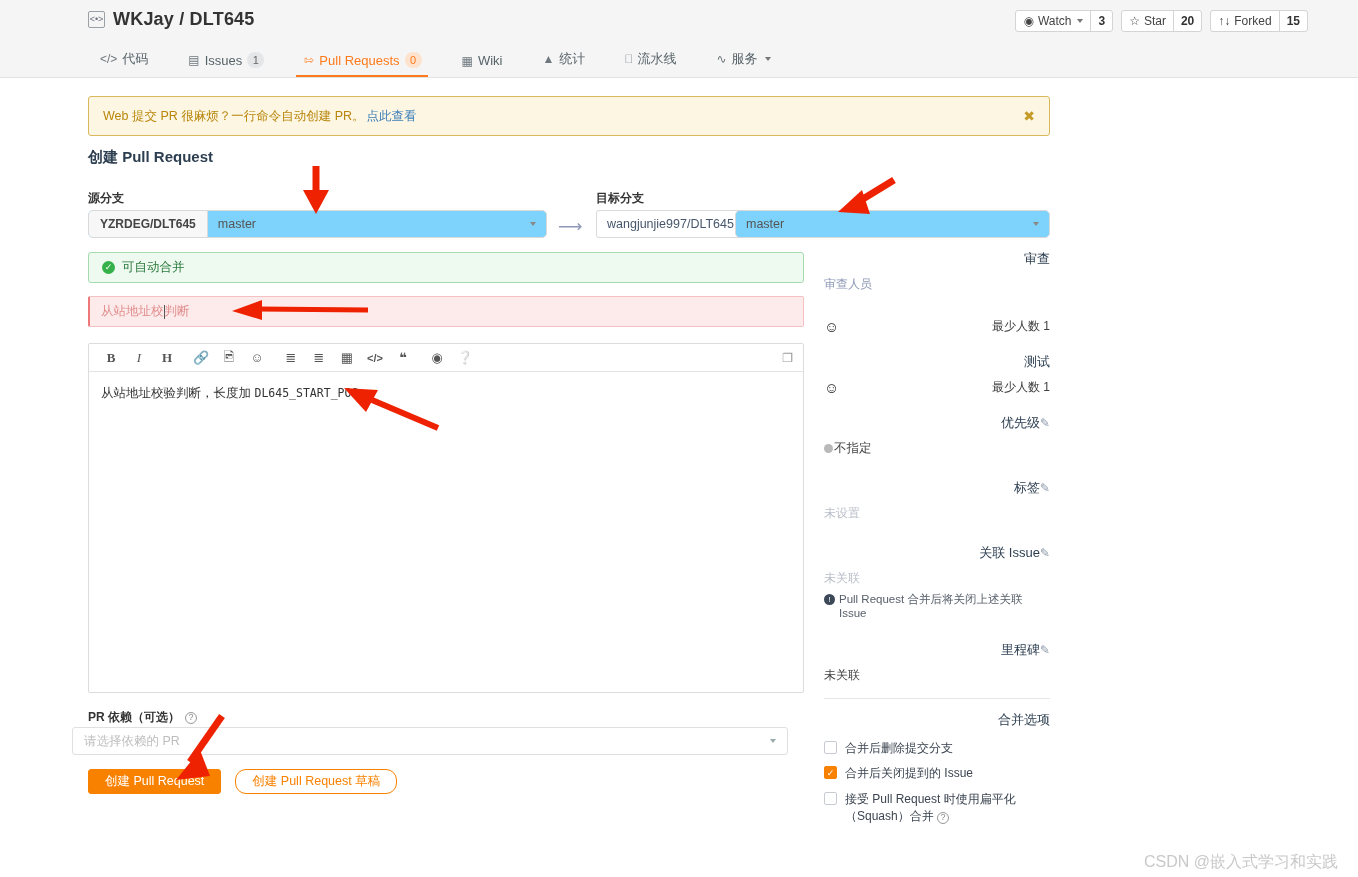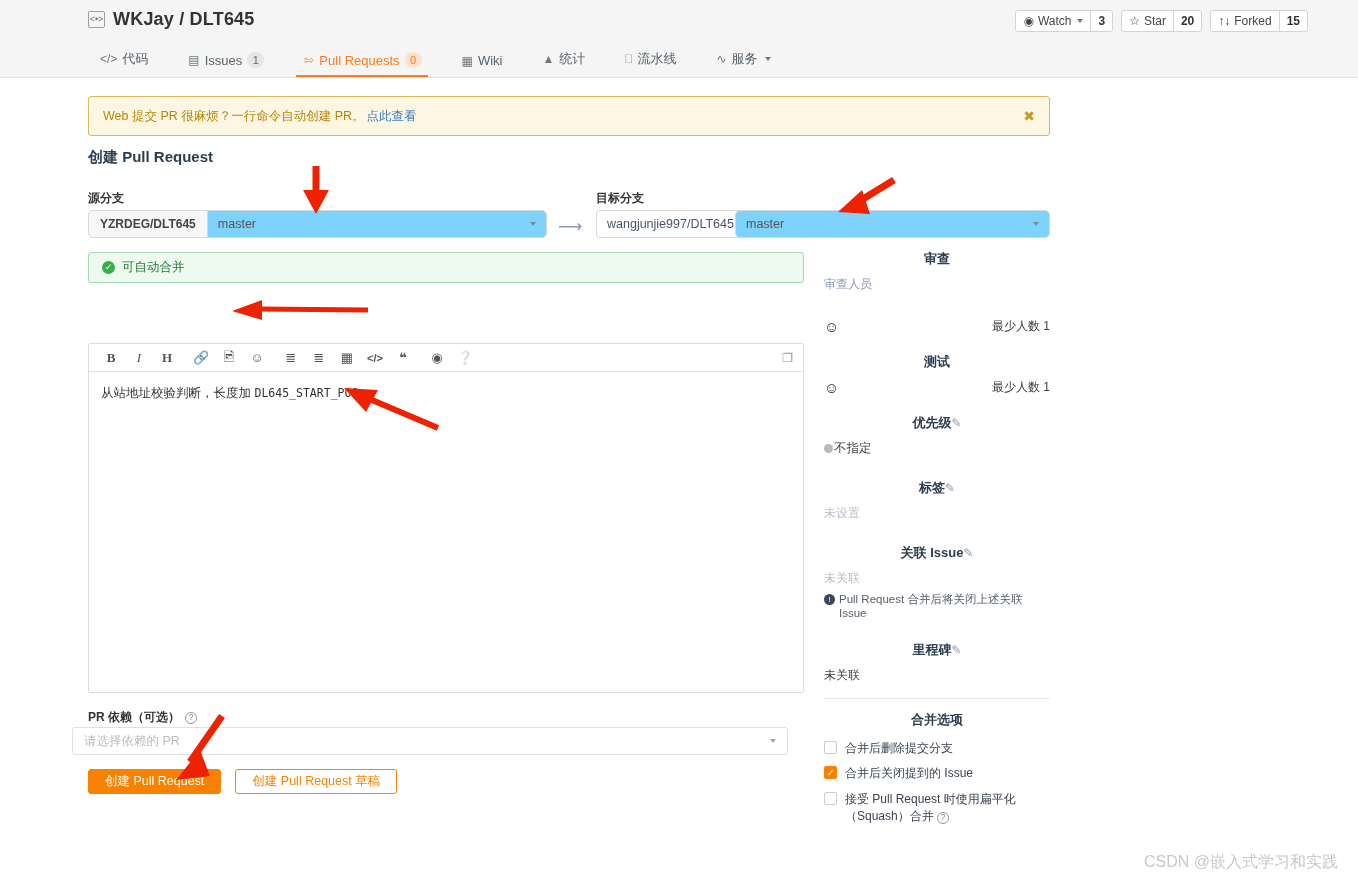--- a/index.html
+++ b/index.html
@@ -265,35 +265,35 @@
   .actions { position: absolute; left: 88px; top: 769px; display: flex; gap: 14px; }
   .btn-primary {
     background: #f98100; color: #fff;
     border: 1px solid #f98100; border-radius: 3px;
     padding: 0 16px; height: 25px;
     display: flex; align-items: center;
     font-size: 12.5px;
   }
   .btn-outline {
     background: #fff; color: #f98100;
-    border: 1px solid #f98100; border-radius: 3px;
+    border: 1px solid #f98100; border-radius: 11px;
     padding: 0 16px; height: 25px;
     display: flex; align-items: center;
     font-size: 12.5px;
   }
 
   
   .sidebar {
     position: absolute; left: 824px; top: 250px;
     width: 226px;
   }
   .sb-section { margin-bottom: 6px; position: relative; }
   .sb-head {
-    font-size: 13px; font-weight: bold; color: #2c3e50;
-    display: flex; align-items: center; justify-content: center;
+    font-size: 13px; font-weight: normal; color: #2c3e50;
+    display: flex; align-items: center; justify-content: flex-end;
     margin-bottom: 8px;
   }
   .edit-ico { color: #8a97a8; font-size: 12px; }
   .sb-sub { font-size: 12px; color: #8d99b5; margin-bottom: 25px; }
   .sb-muted { font-size: 12px; color: #b9bfc9; }
   .sb-plain { font-size: 12px; color: #444; }
   .reviewer-row {
     display: flex; align-items: center; justify-content: space-between;
     margin-bottom: 18px;
   }
@@ -442,20 +442,25 @@
           <span class="caret-down"></span>
         </span>
     </div>
   </div>
 
   <div class="merge-ok">
     <span class="check-circle">✓</span>
     <span>可自动合并</span>
   </div>
 
+  <div class="title-input">
+    <span>从站地址校</span>
+      <span class="caret-bar"></span>
+      <span>判断</span>
+  </div>
 
   <div class="editor">
     <div class="editor-toolbar">
       <span class="tb-ico" style="font-family:'Liberation Serif',serif;font-weight:bold;">B</span>
       <span class="tb-ico" style="font-family:'Liberation Serif',serif;font-style:italic;">I</span>
       <span class="tb-ico" style="font-family:'Liberation Serif',serif;font-weight:bold;">H</span>
       <span class="tb-sep"></span>
       <span class="tb-ico">🔗</span>
       <span class="tb-ico">🖻</span>
       <span class="tb-ico">☺</span>

